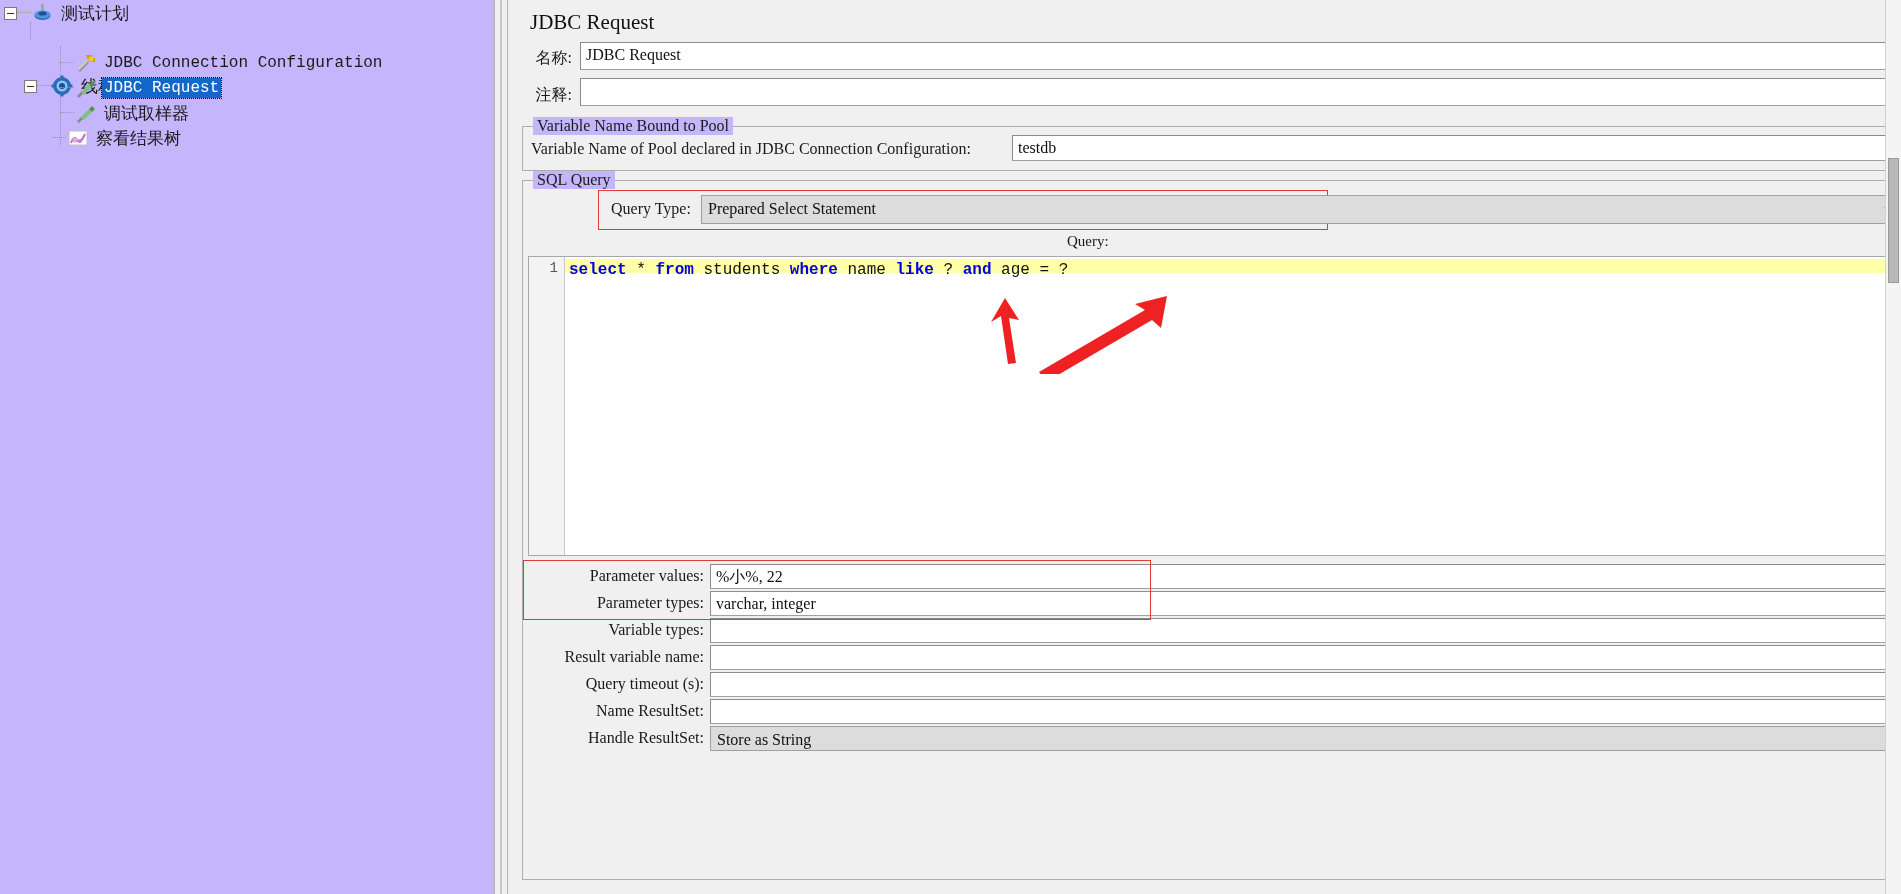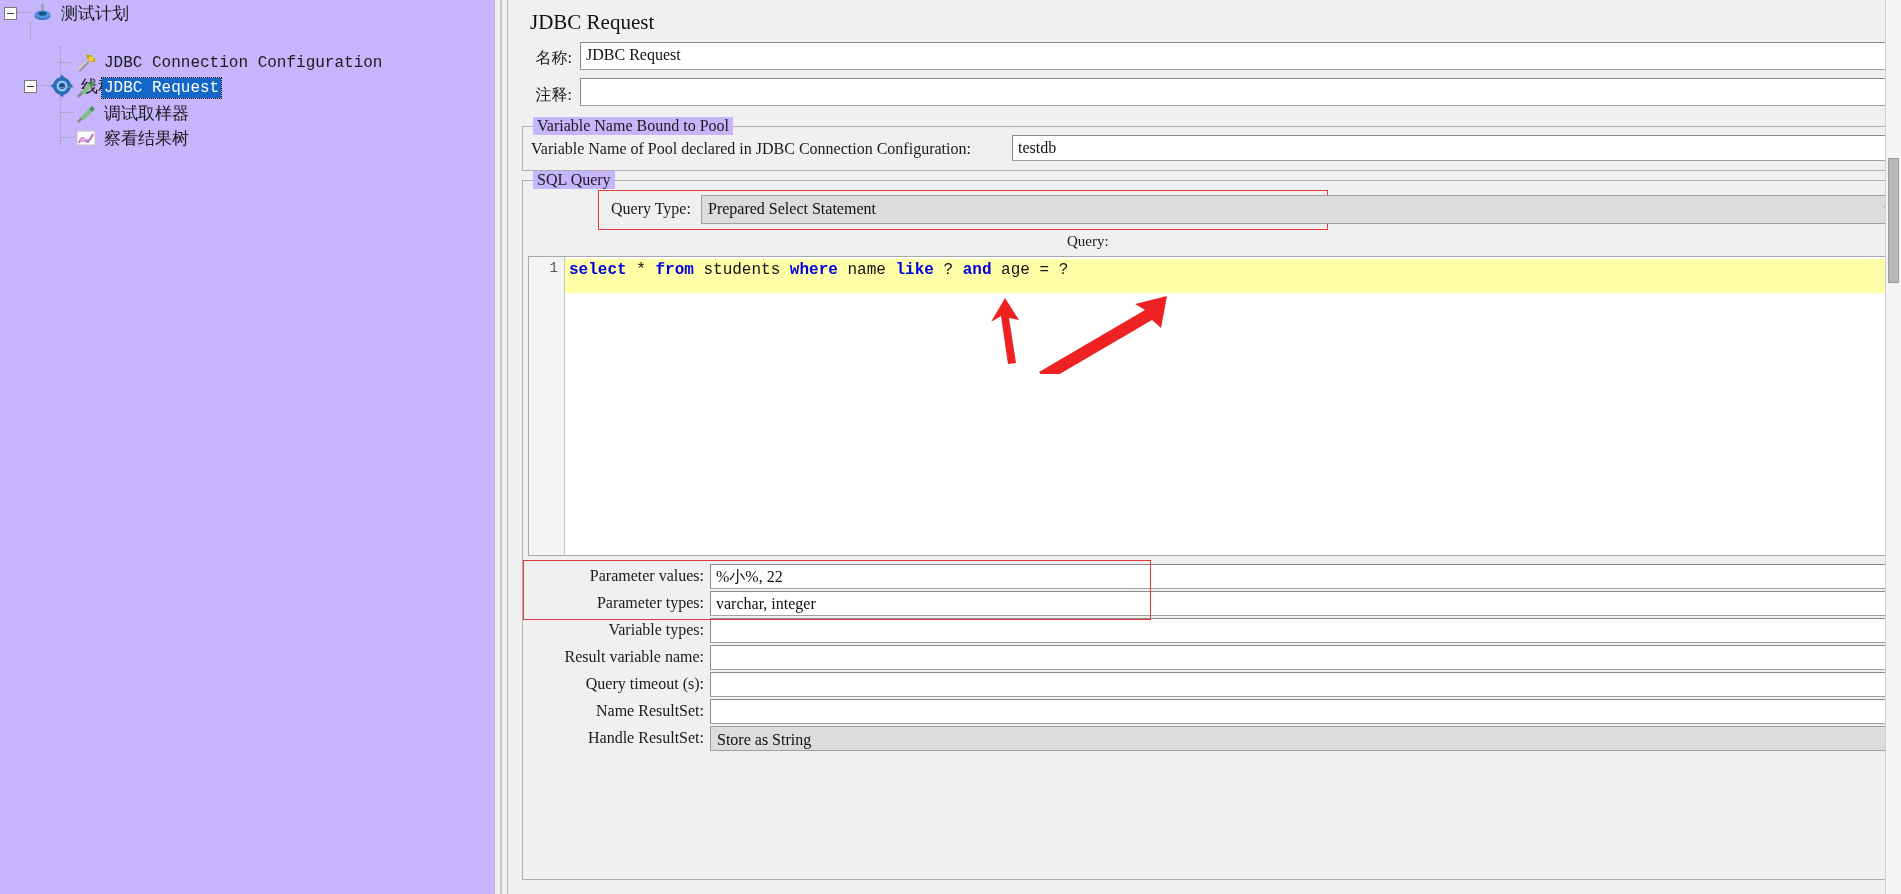--- a/index.html
+++ b/index.html
@@ -248,21 +248,21 @@
     color: #555;
     flex: 0 0 auto;
   }
   .code-area {
     flex: 1 1 auto;
     position: relative;
     overflow: hidden;
   }
   .code-line {
     background: #ffffa8;
-    height: 34px;
+    height: 14px;
     line-height: 22px;
     padding-left: 4px;
     font-family: "Liberation Mono", monospace;
     font-size: 16px;
     white-space: pre;
     color: #111;
     margin-top: 2px;
   }
   .kw { color: #0000e0; font-weight: bold; }
   .op { color: #111; }
@@ -405,21 +405,21 @@
       <div class="tw-icon icon-sampler">
         <svg width="24" height="22" viewBox="0 0 24 22">
           <path d="M3 19 L7 15 L9 17 L5 21 Z" fill="#8a8a8a"></path>
           <path d="M7 15 L15 7 L18 10 L10 18 Z" fill="#7fc07f"></path>
           <path d="M15 7 L18 4 L21 7 L18 10 Z" fill="#4f944f"></path>
         </svg>
       </div>
       <div class="tw-label">调试取样器</div>
     </div>
 
-    <div class="tree-row" style="left:46px; top:125px;">
+    <div class="tree-row" style="left:38px; top:125px;">
       <div class="tw-spacer" style="width:14px"></div>
       <div class="tw-dots"></div>
       <div class="tw-icon icon-listener">
         <svg width="24" height="22" viewBox="0 0 24 22">
           <rect x="3" y="4" width="18" height="14" fill="#fdfdfd" stroke="#c0c0c0"></rect>
           <path d="M5 16 Q8 8 11 13 Q14 18 19 7" stroke="#c46bbd" fill="none" stroke-width="2"></path>
           <circle cx="9" cy="13" r="2.5" fill="#e0a6dd"></circle>
           <circle cx="14" cy="14" r="2" fill="#b884d8"></circle>
         </svg>
       </div>

